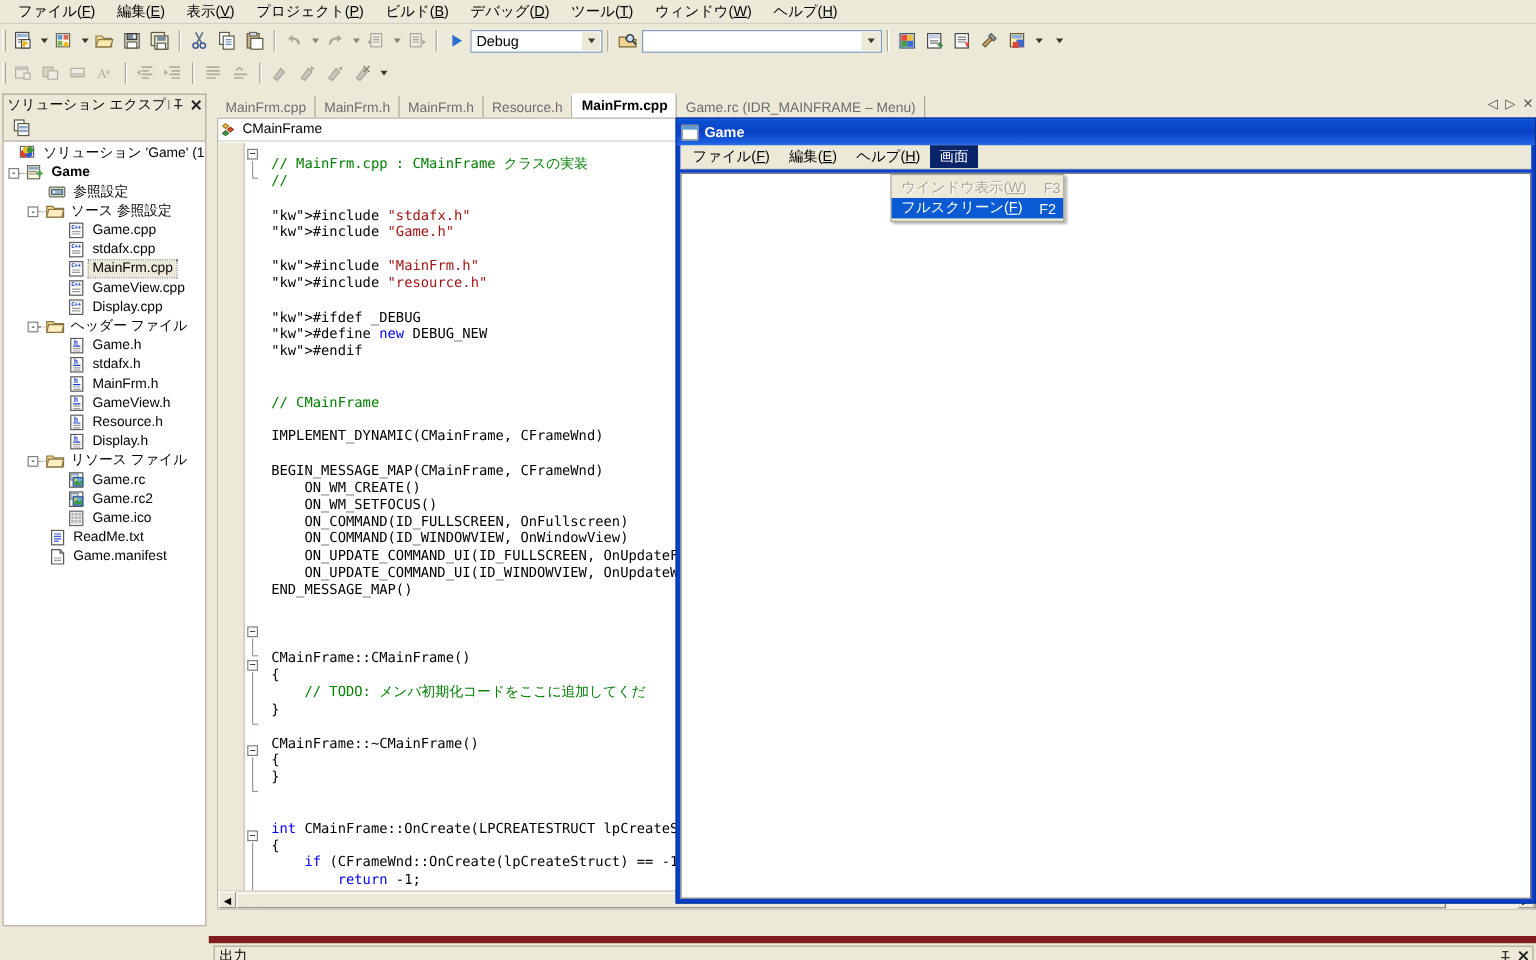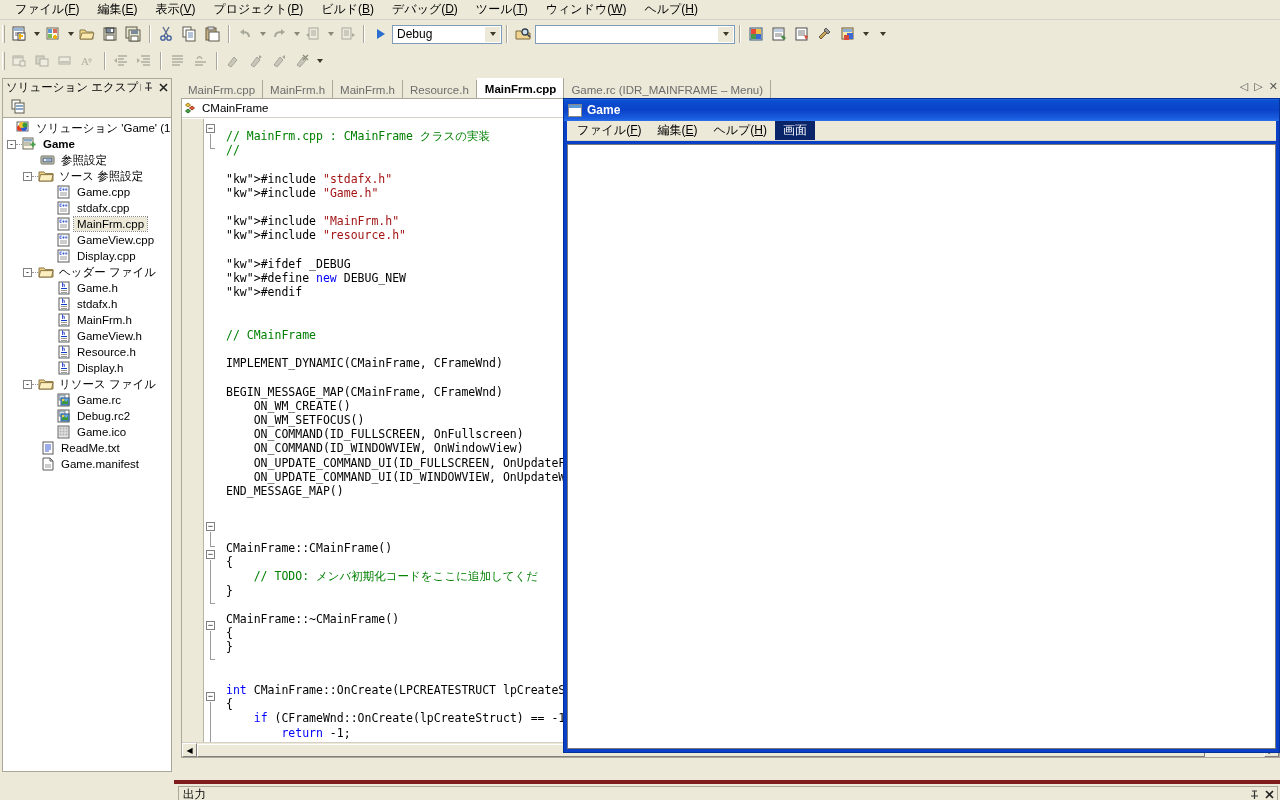--- a/index.html
+++ b/index.html
@@ -170,21 +170,21 @@
   .sthumb { height:13px; background:#ece9d8; border:1px solid #fff;
             border-right-color:#808080; border-bottom-color:#808080; }
   .strack { flex:1; background:#f1efe2; height:15px; }
   .vscrollbar {
     position:absolute; right:0; top:0; bottom:15px; width:15px; background:#f1efe2;
   }
 
   
   .outpane {
     position:absolute; left:174px; top:780px; width:1106px; height:20px;
-    background:#ece9d8; border-top:4px solid #7f1d1d;
+    background:#ece9d8; border-top:6px solid #7f1d1d;
   }
   .outtitle {
     position:absolute; left:4px; top:2px; width:1100px; height:17px;
     border:1px solid #aca899; background:#ece9d8;
     display:flex; align-items:center; padding-left:4px; font-size:11.5px;
   }
   .outtitle .t { flex:1; }
 
   
   .gamewin {
@@ -783,21 +783,21 @@
         <div class="trow">
           <span class="sp" style="width:36px"></span>
           <span class="sp" style="width:17px"></span>
           <span class="ico"><svg width="16" height="14" viewBox="0 0 16 14">
               <rect x="2" y="1" width="11" height="12" fill="#fff" stroke="#5a5a5a"></rect>
               <rect x="3" y="2" width="6" height="5" fill="#cfdcea" stroke="#7a8a9a"></rect>
               <rect x="5" y="5" width="8" height="7" fill="#6aa8e0" stroke="#2a5a8a"></rect>
               <path d="M6 9l2-2 2 2 2-2v4H6z" fill="#3a9a3a"></path>
               <rect x="6" y="6" width="2" height="2" fill="#f0d040"></rect>
             </svg></span>
-          <span class="lbl">Debug.rc2</span>
+          <span class="lbl">Game.rc2</span>
         </div>
         <div class="trow">
           <span class="sp" style="width:36px"></span>
           <span class="sp" style="width:17px"></span>
           <span class="ico"><svg width="16" height="14" viewBox="0 0 16 14">
               <rect x="2" y="1" width="11" height="12" fill="#e8e8e8" stroke="#6a6a6a"></rect>
               <g fill="#b0b0b0">
                 <rect x="3.5" y="2.5" width="2" height="2"></rect>
                 <rect x="6.5" y="2.5" width="2" height="2"></rect>
                 <rect x="9.5" y="2.5" width="2" height="2"></rect>
@@ -973,14 +973,24 @@
     </div>
     <div class="gamemenubar" id="gamemenubar">
         <div class="gmi">ファイル(<span class="mnem">F</span>)</div>
         <div class="gmi">編集(<span class="mnem">E</span>)</div>
         <div class="gmi">ヘルプ(<span class="mnem">H</span>)</div>
         <div class="gmi open">画面</div>
       </div>
     <div class="gamecanvas"></div>
   </div>
 
+  <div class="gmenu" id="gmenu">
+      <div class="gmenu-item disabled">
+        <span class="lab">ウインドウ表示(<span class="mnem">W</span>)</span>
+        <span class="acc">F3</span>
+      </div>
+      <div class="gmenu-item sel">
+        <span class="lab">フルスクリーン(<span class="mnem">F</span>)</span>
+        <span class="acc">F2</span>
+      </div>
+    </div>
 
 </div>
 
 </body></html>

